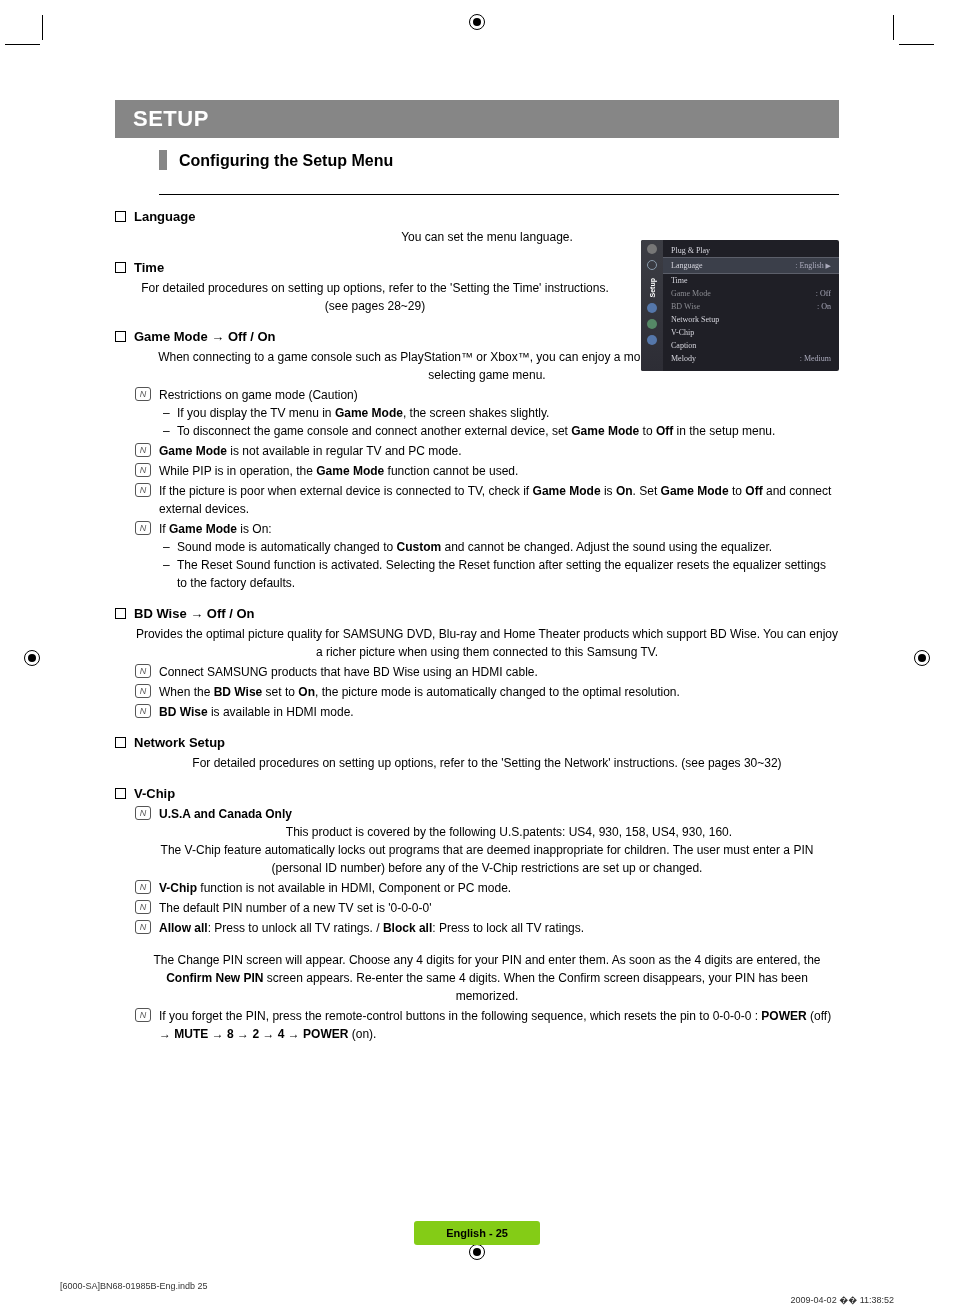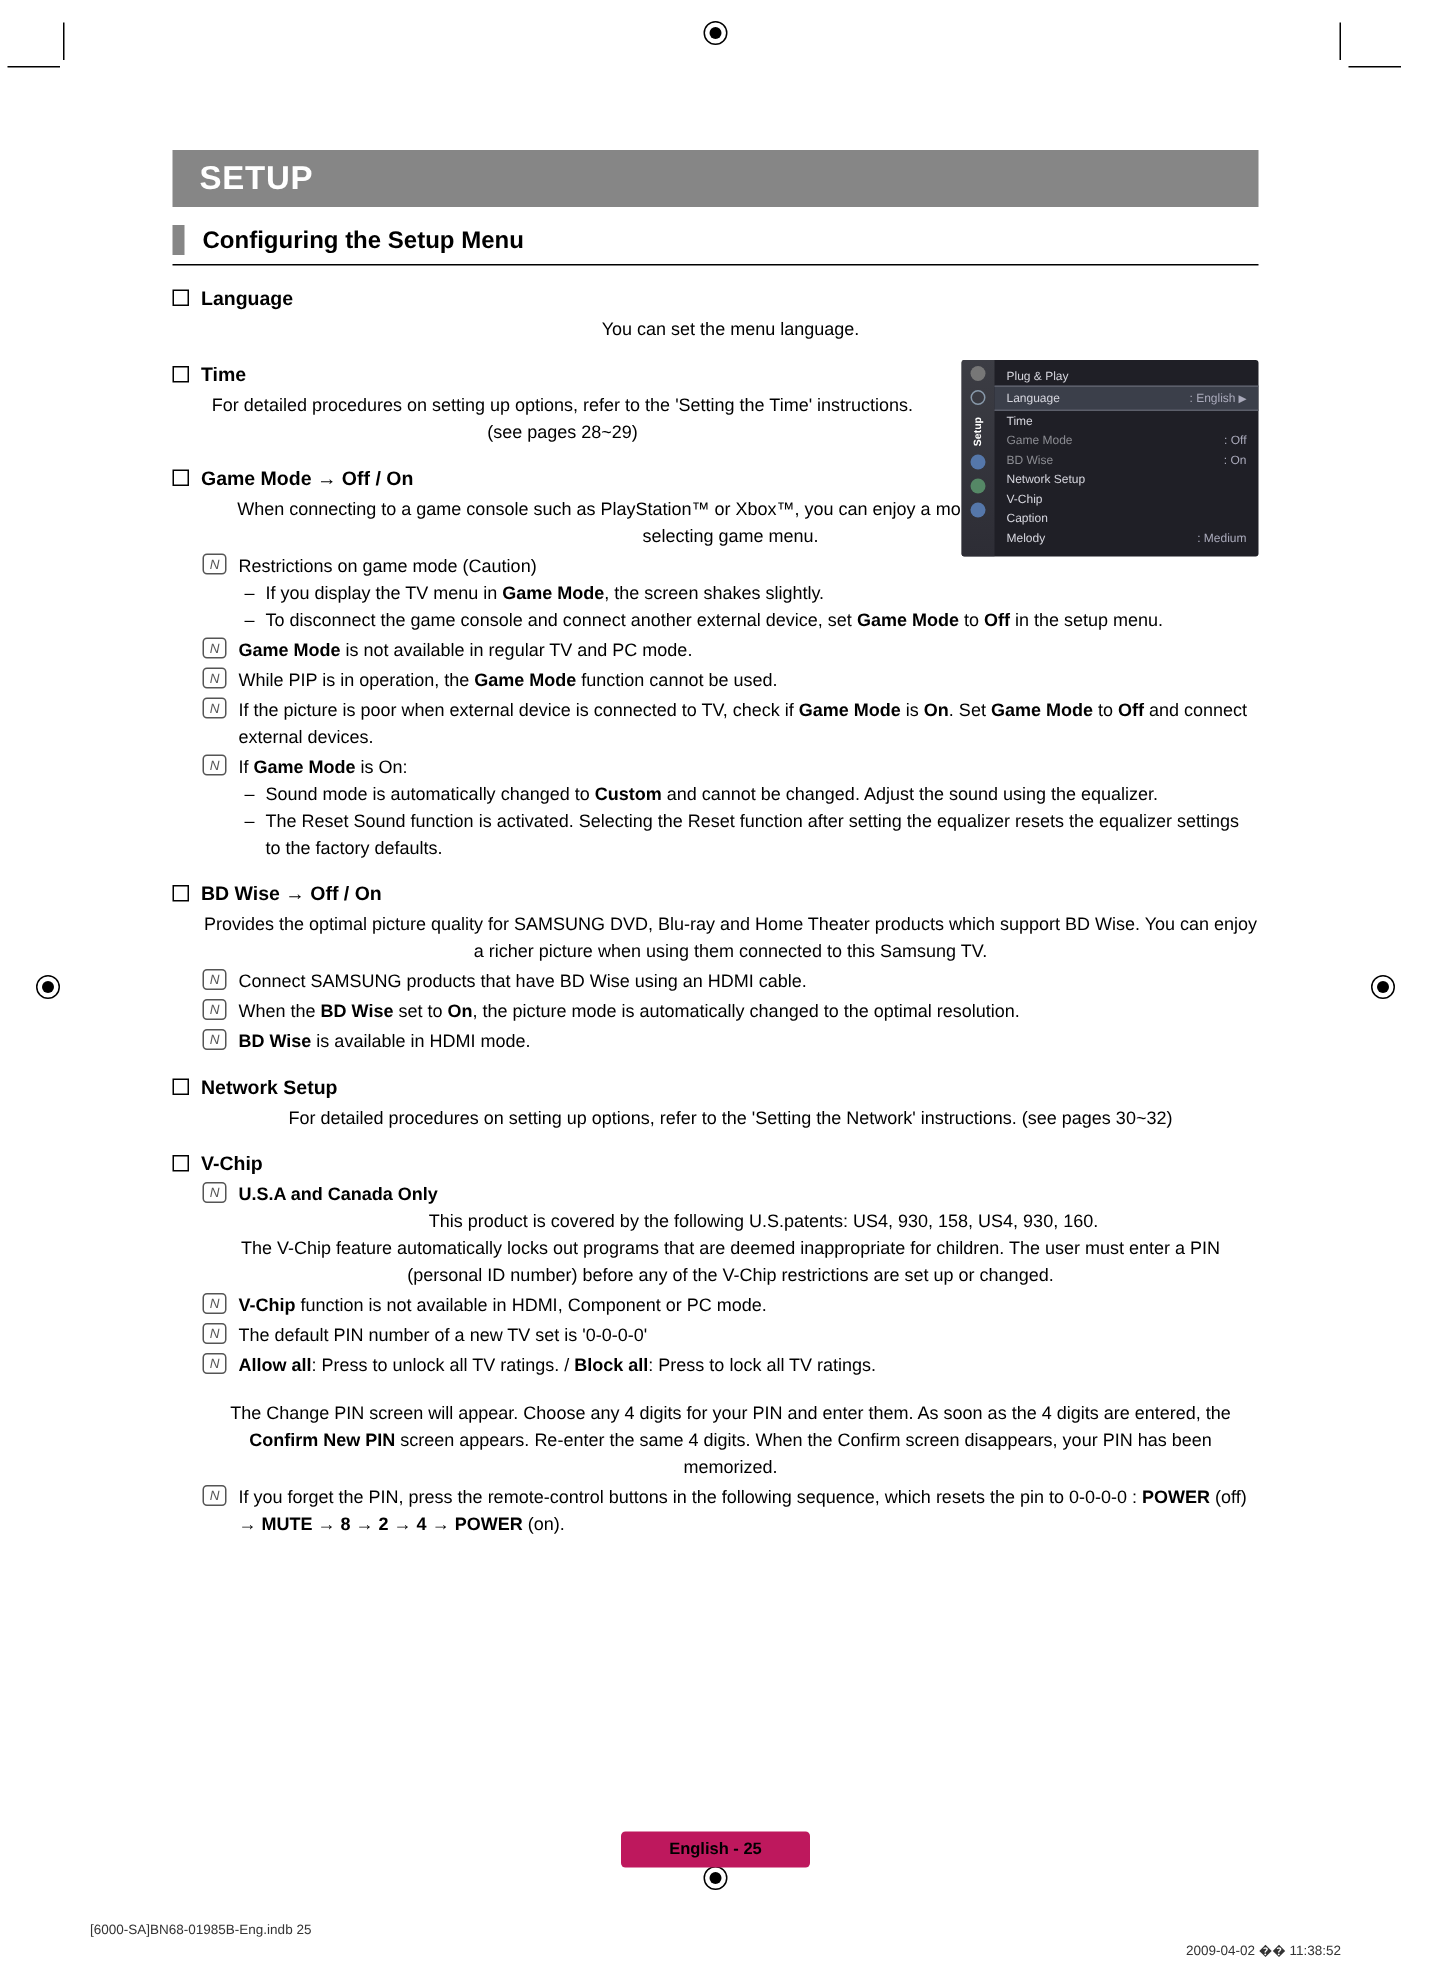--- a/index.html
+++ b/index.html
@@ -46,23 +46,24 @@
     font-weight: bold;
     padding: 6px 18px;
     margin-bottom: 8px;
     letter-spacing: 0.5px;
   }
   .intro { margin-left: 18px; margin-bottom: 16px; }
   .section-title {
     font-size: 16px;
     font-weight: bold;
     border-bottom: 1px solid #000;
-    padding: 6px 0 6px 20px;
+    padding: 6px 0 24px 20px;
     margin-bottom: 14px;
     position: relative;
+    margin-left: 44px;
   }
   .section-title::before {
     content: "";
     position: absolute;
     left: 0; top: 4px;
     width: 8px; height: 20px;
     background: #868686;
   }
   .block { margin-bottom: 14px; }
   .head-row { display: flex; align-items: baseline; margin-bottom: 4px; }
@@ -126,35 +127,35 @@
     font-size: 7px;
     color: #fff;
     font-weight: bold;
     margin-top: 2px;
   }
   .osd-ic { width: 10px; height: 10px; border-radius: 50%; background: #586; }
   .osd-ic.blue { background: #57a; }
   .osd-ic.gray { background: #777; }
   .osd-ic.ring { border: 1px solid #89a; background: transparent; }
   .osd-main { flex: 1; padding: 4px 8px 6px 8px; }
-  .osd-row { display: flex; justify-content: space-between; padding: 2px 0; }
+  .osd-row { display: flex; justify-content: space-between; padding: 2px 0; font-family: Liberation Serif, serif; }
   .osd-row.sel { background: #3b3f4a; margin: 0 -8px; padding: 3px 8px; border-top: 1px solid #5c5f6a; border-bottom: 1px solid #5c5f6a; }
   .osd-row.sel .osd-val::after { content: " ▶"; color: #aab; font-size: 7px; }
   .osd-row.dim { color: #8b8c92; }
   .osd-val { color: #aab; }
 
   .footer {
     position: absolute;
     bottom: 70px;
     left: 0; width: 100%;
     text-align: center;
   }
   .footer .pill {
     display: inline-block;
-    background: #be185d;
+    background: #84cc16;
     color: #000;
     font-weight: bold;
     font-size: 11px;
     padding: 6px 32px;
     border-radius: 3px;
   }
   .meta-left { position: absolute; bottom: 24px; left: 60px; font-size: 9px; color: #333; }
   .meta-right { position: absolute; bottom: 9px; right: 60px; font-size: 9px; color: #333; }
   .col-wrap { position: relative; }
 </style>

